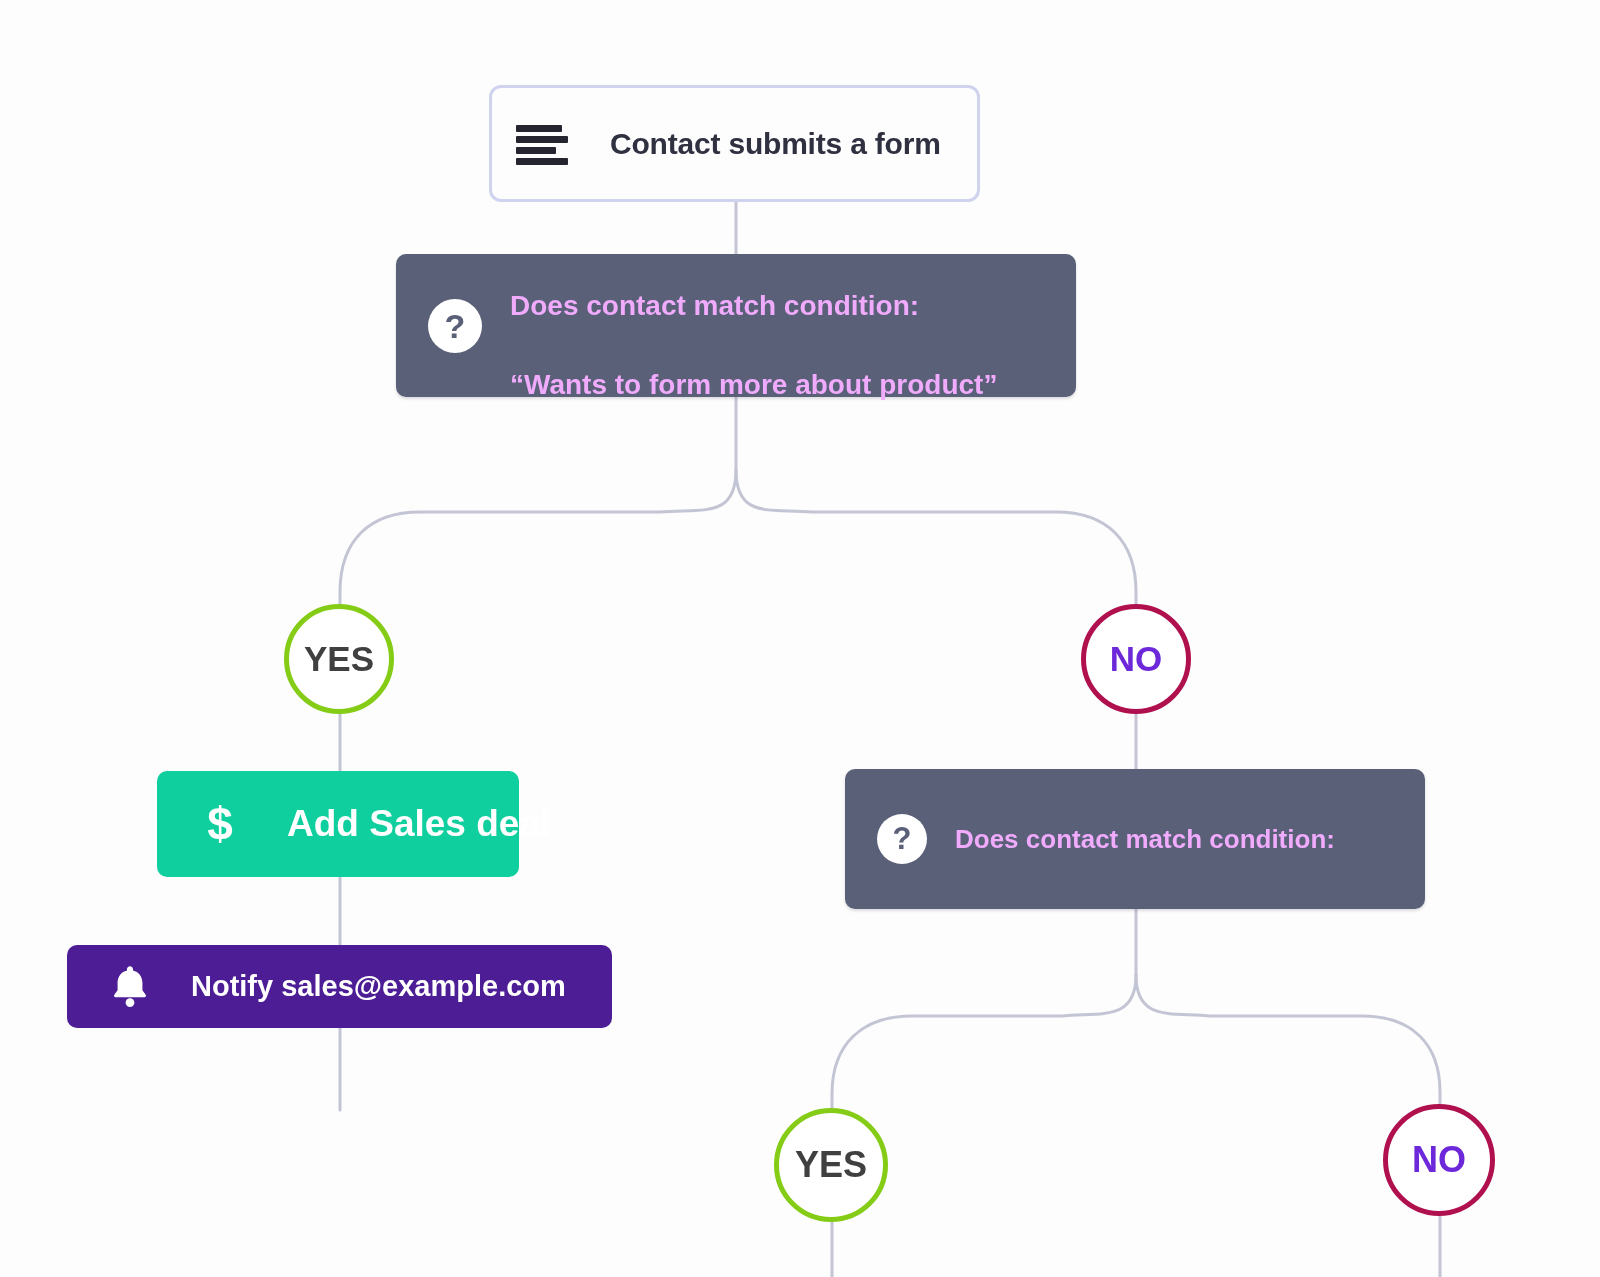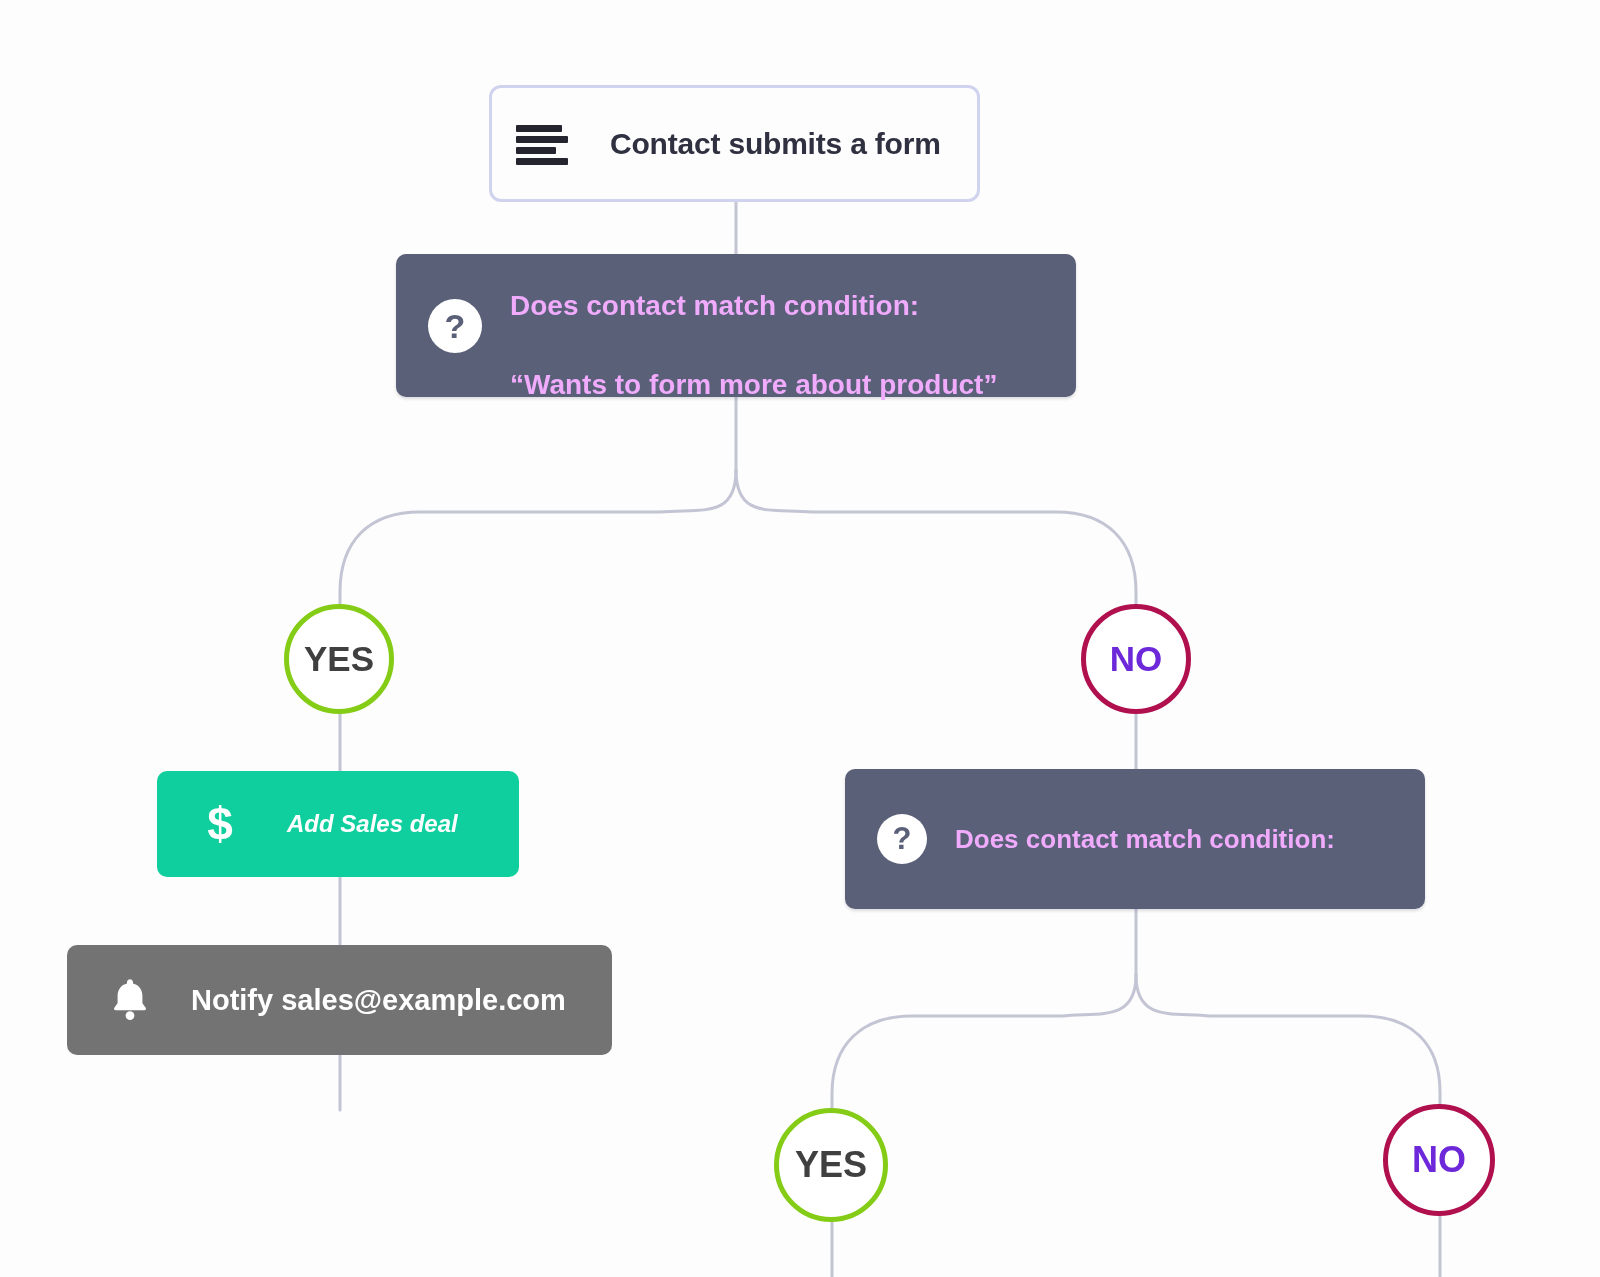--- a/index.html
+++ b/index.html
@@ -143,27 +143,27 @@
   }
   .deal-box {
     left: 157px;
     top: 771px;
     width: 362px;
     height: 106px;
     background: #10cf9e;
     padding-left: 46px;
     gap: 50px;
   }
-  .deal-box .action-label { font-size: 24px; font-style: italic; }
+  .deal-box .action-label { font-size: 37px; }
   .notify-box {
     left: 67px;
     top: 945px;
     width: 545px;
-    height: 110px;
-    background: #737373;
+    height: 83px;
+    background: #4c1d95;
     padding-left: 42px;
     gap: 40px;
   }
   .notify-box .action-label { font-size: 29px; }
 
   .dollar-icon {
     flex: none;
     width: 34px;
     height: 50px;
     color: #ffffff;

